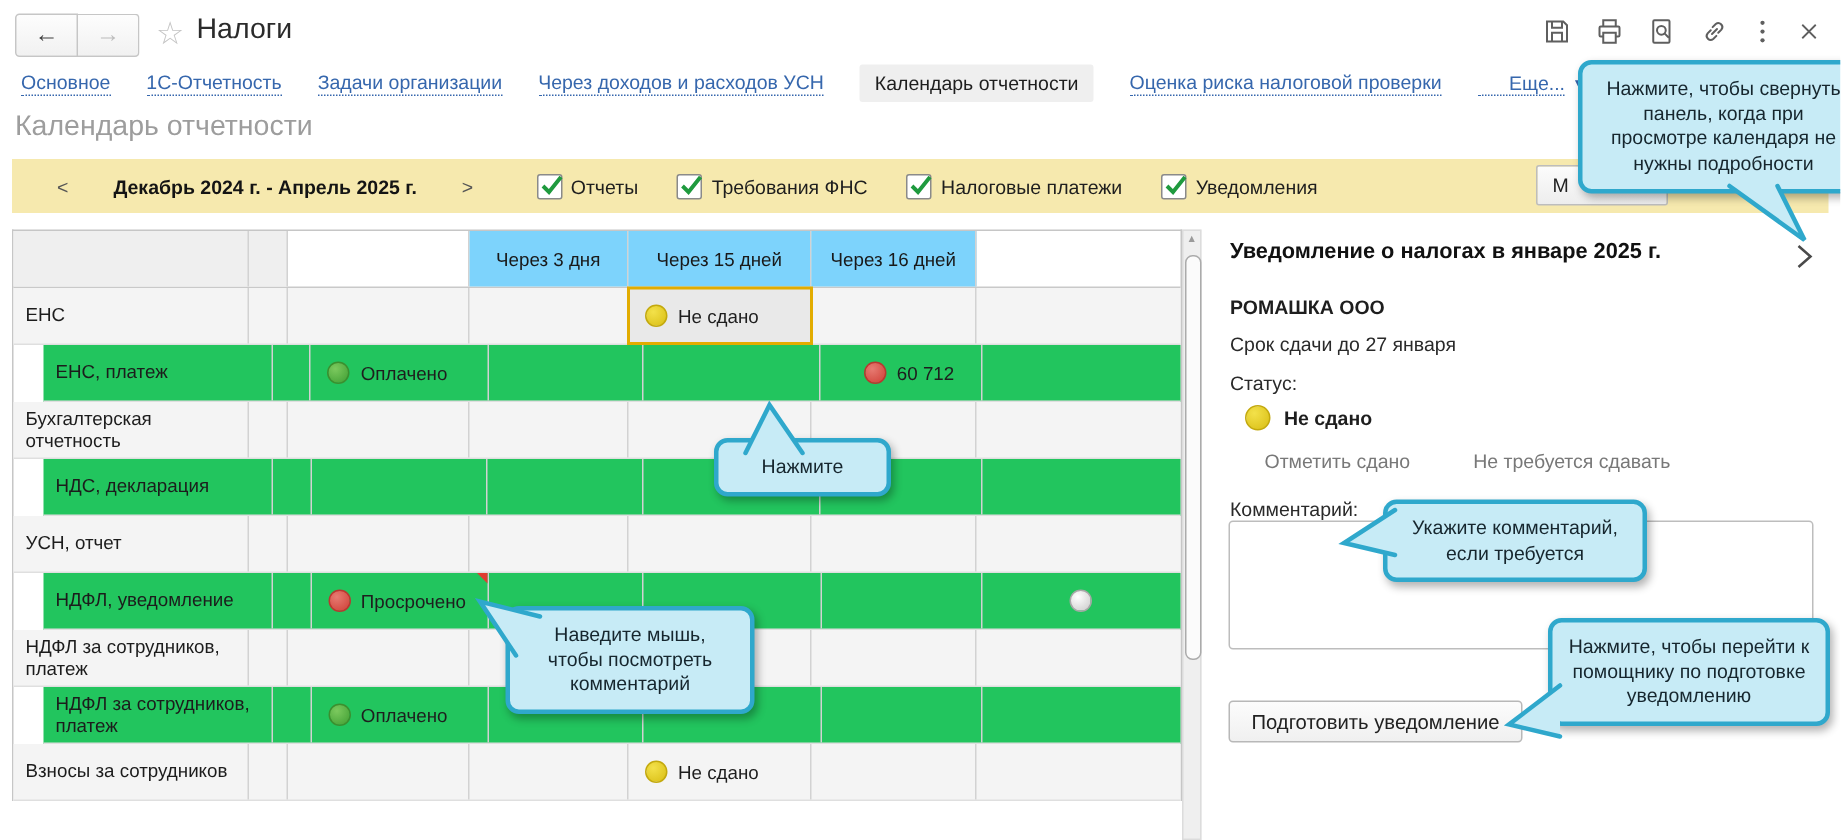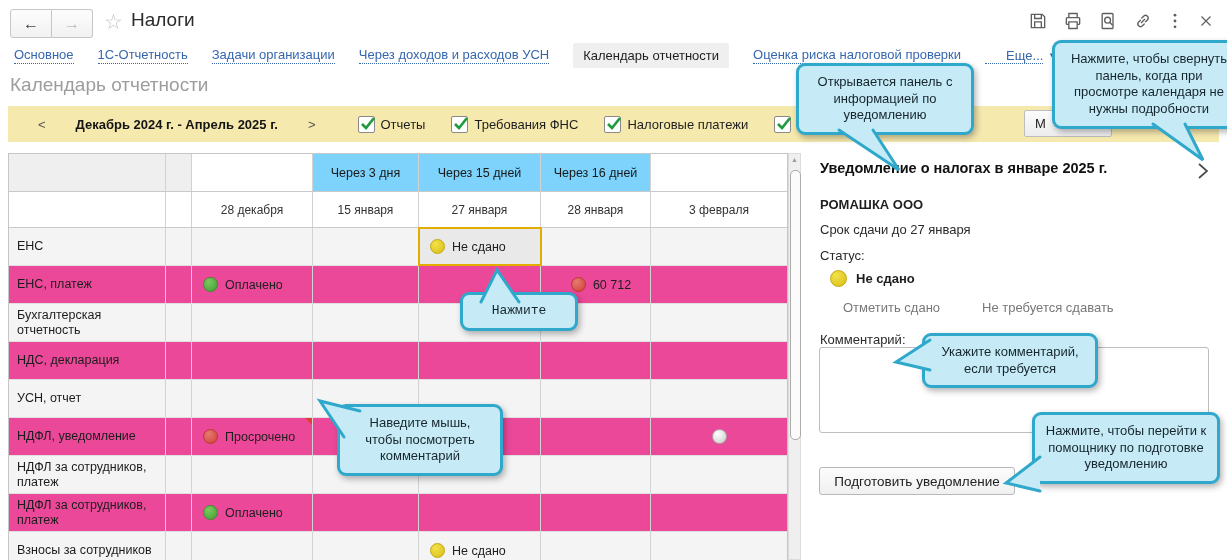--- a/index.html
+++ b/index.html
@@ -33,21 +33,21 @@
   .cbx svg{position:absolute;left:0px;top:-2px;}
   .monthbtn{position:absolute;left:1016px;top:4px;width:88px;height:27px;border:1px solid #bdbdbd;border-radius:2px;
             background:linear-gradient(#fcfcfc,#ededed);text-align:left;padding-left:10px;font-size:13px;color:#222;}
   
   .cal{position:absolute;left:8px;top:153px;width:778px;border:1px solid #c6c6c6;border-bottom:none;box-sizing:content-box;background:#fff;}
   .row{display:flex;border-bottom:1px solid #dfdfdf;}
   .row.hdr1{height:37px;border-bottom:1px solid #c9c9c9;}
   .row.hdr2{height:35px;border-bottom:1px solid #c9c9c9;}
   .row.body{height:37px;}
   .row.odd{background:#f4f4f4;}
-  .row.even{background:#ec4899;}
+  .row.even{background:#22c55e;margin-left:20px;}
   .cell{border-right:1px solid #d2d2d2;box-sizing:border-box;display:flex;align-items:center;position:relative;}
   .cell:last-child{border-right:none;}
   .c0{width:157px;padding:0 6px 0 8px;font-weight:normal;font-size:12.5px;line-height:1.15;color:#1c1c1c;}
   .c1{width:26px;}
   .c2{width:121px;}
   .c3{width:106px;}
   .c4{width:122px;}
   .c5{width:110px;justify-content:center;}
   .c6{width:136px;}
   .hdr1 .cell{justify-content:center;font-size:12.5px;}
@@ -84,21 +84,21 @@
              resize:none;font-family:"Liberation Sans",sans-serif;font-size:13px;padding:6px;box-sizing:border-box;}
   .p-btn{position:absolute;left:13px;top:317px;width:196px;height:28px;border:1px solid #b8b8b8;border-radius:3px;
          background:linear-gradient(#fcfcfc,#f0f0f0);font-family:"Liberation Sans",sans-serif;font-size:13.5px;color:#222;}
   
   .callout{position:absolute;z-index:50;background:#c7ebf6;border:3px solid #2fa8cc;border-radius:9px;
            padding:8px 10px;text-align:center;font-size:13px;color:#16262e;line-height:1.28;
            box-shadow:2px 3px 6px rgba(0,0,0,.3);}
   .callout svg.tail{position:absolute;overflow:visible;}
   .co1{left:796px;top:63px;width:152px;}
   .co2{left:1052px;top:40px;width:168px;}
-  .co3{left:460px;top:292px;width:92px;font-family:Liberation Mono, monospace;}
+  .co3{left:476px;top:292px;width:92px;}
   .co4{left:337px;top:404px;width:140px;}
   .co5{left:922px;top:333px;width:150px;}
   .co6{left:1032px;top:412px;width:162px;}
 </style>
 </head>
 <body>
 
 <div id="app">
 
   <div class="navbtns">
@@ -207,29 +207,20 @@
   <div class="cal">
     <div class="row hdr1">
       <div class="cell c0 grayhead"></div>
       <div class="cell c1 grayhead"></div>
       <div class="cell c2"></div>
       <div class="cell c3 deadline">Через 3 дня</div>
       <div class="cell c4 deadline">Через 15 дней</div>
       <div class="cell c5 deadline">Через 16 дней</div>
       <div class="cell c6"></div>
     </div>
-    <div class="row hdr2">
-      <div class="cell c0"></div>
-      <div class="cell c1"></div>
-      <div class="cell c2">28 декабря</div>
-      <div class="cell c3">15 января</div>
-      <div class="cell c4">27 января</div>
-      <div class="cell c5">28 января</div>
-      <div class="cell c6">3 февраля</div>
-    </div>
 
     <div class="row body odd">
       <div class="cell c0">ЕНС</div>
       <div class="cell c1"></div>
         <div class="cell c2"></div>
         <div class="cell c3"></div>
       <div class="cell c4 status selectedcell">
         <span class="dot yellow"></span>
         <span>Не сдано</span>
       </div>
@@ -358,27 +349,20 @@
     </div>
     <div class="p-links">
       <span>Отметить сдано</span>
       <span>Не требуется сдавать</span>
     </div>
     <div class="p-commentlabel">Комментарий:</div>
     <textarea class="p-comment" style=""></textarea>
     <button class="p-btn">Подготовить уведомление</button>
   </div>
 
-  <div class="callout co1">
-    <span>Открывается панель с информацией по уведомлению</span>
-    <svg class="tail" style="left:38px;top:calc(100% - 2px);" width="70" height="45">
-      <polygon points="2,0 36,0 62,40" fill="#c7ebf6"></polygon>
-      <polyline points="2,0 62,40 36,0" fill="none" stroke="#2fa8cc" stroke-width="3" stroke-linecap="round"></polyline>
-    </svg>
-  </div>
 
   <div class="callout co2">
     <span>Нажмите, чтобы свернуть панель, когда при просмотре календаря не нужны подробности</span>
     <svg class="tail" style="left:96px;top:calc(100% - 2px);" width="60" height="42">
       <polygon points="2,0 34,0 52,36" fill="#c7ebf6"></polygon>
       <polyline points="2,0 52,36 34,0" fill="none" stroke="#2fa8cc" stroke-width="3" stroke-linecap="round"></polyline>
     </svg>
   </div>
 
   <div class="callout co3">

